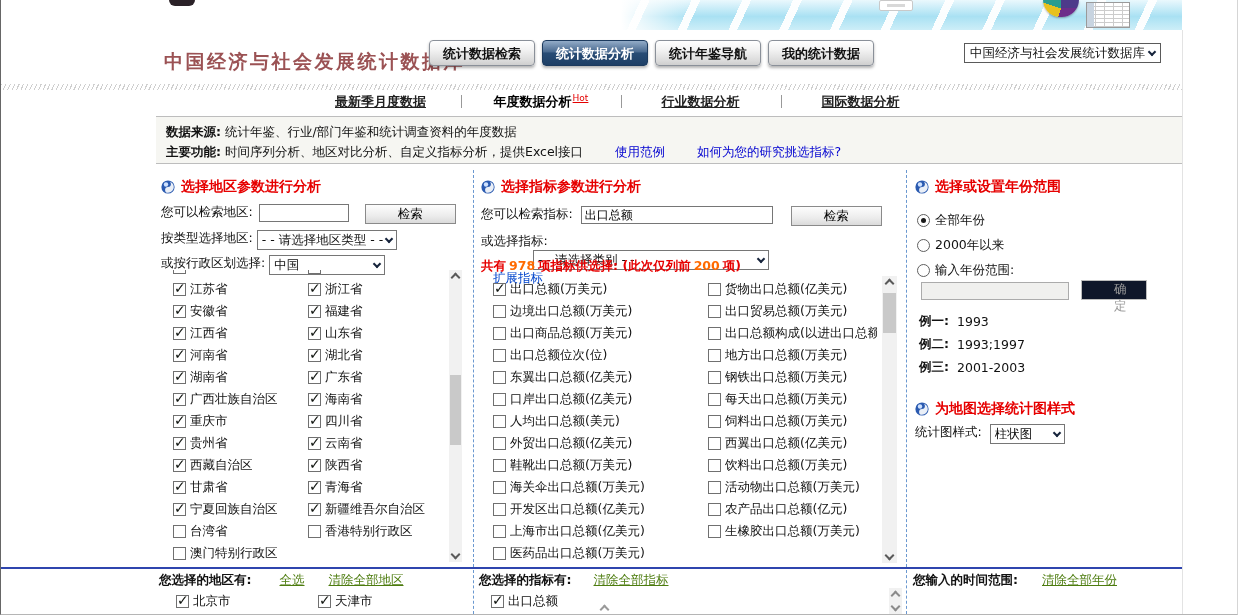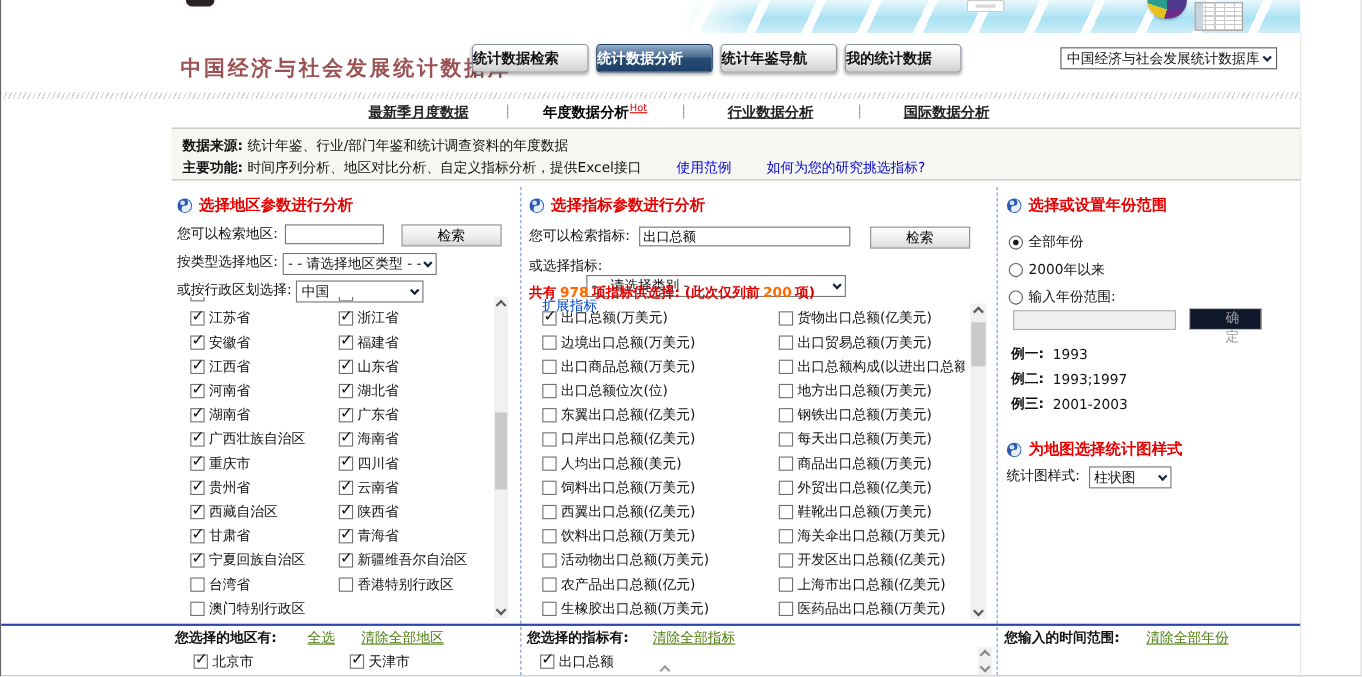--- a/index.html
+++ b/index.html
@@ -25,21 +25,21 @@
     background-image:
       linear-gradient(90deg,#c8d4e0 0 7px, transparent 7px),
       repeating-linear-gradient(180deg, transparent 0 3px, #ccc 3px 4px),
       repeating-linear-gradient(90deg, transparent 0 8px, #ccc 8px 9px); }
   .logo-stub { position:absolute; left:168px; top:0; width:26px; height:6px; background:#2b2228; border-radius:0 0 13px 13px; }
 
   
   .site-title { position:absolute; left:163px; top:49px; font-size:19px; font-weight:bold;
     letter-spacing:2.5px; color:#9b5254; }
   .tabs { position:absolute; left:428px; top:40px; display:flex; gap:7px; }
-  .tab { width:106px; height:26px; line-height:25px; text-align:left; font-size:13px; font-weight:bold; color:#111;
+  .tab { width:106px; height:26px; line-height:25px; text-align:center; font-size:13px; font-weight:bold; color:#111;
     background:linear-gradient(180deg,#ffffff,#f1f1f1 40%,#dcdcdc 80%,#cfcfcf); border:1px solid #8a9099;
     border-radius:4px; box-shadow:0 2px 3px rgba(0,0,0,.3); cursor:pointer; }
   .tab.active { background:linear-gradient(180deg,#93acc8,#4a6a90 45%,#284c75 50%,#1e3f66);
     color:#fff; border-color:#1c3a5e; }
   .db-select { position:absolute; left:963px; top:43px; width:197px; height:20px; border:1px solid #5a5a5a;
     background:#fff; display:flex; align-items:center; justify-content:space-between; padding:0 5px; font-size:12.5px; cursor:pointer; }
   .chev { width:6px; height:6px; border-right:2px solid #17243c; border-bottom:2px solid #17243c;
     transform:rotate(45deg); margin-top:-3px; flex:none; }
 
   
@@ -457,24 +457,20 @@
           <label class="cb-item">
             <span class="cb"></span>
             <span>每天出口总额(万美元)</span>
           </label>
 
           <label class="cb-item">
             <span class="cb"></span>
             <span>人均出口总额(美元)</span>
           </label>
 
-          <label class="cb-item">
-            <span class="cb"></span>
-            <span>商品出口总额(万美元)</span>
-          </label>
 
           <label class="cb-item">
             <span class="cb"></span>
             <span>饲料出口总额(万美元)</span>
           </label>
 
           <label class="cb-item">
             <span class="cb"></span>
             <span>外贸出口总额(亿美元)</span>
           </label>

